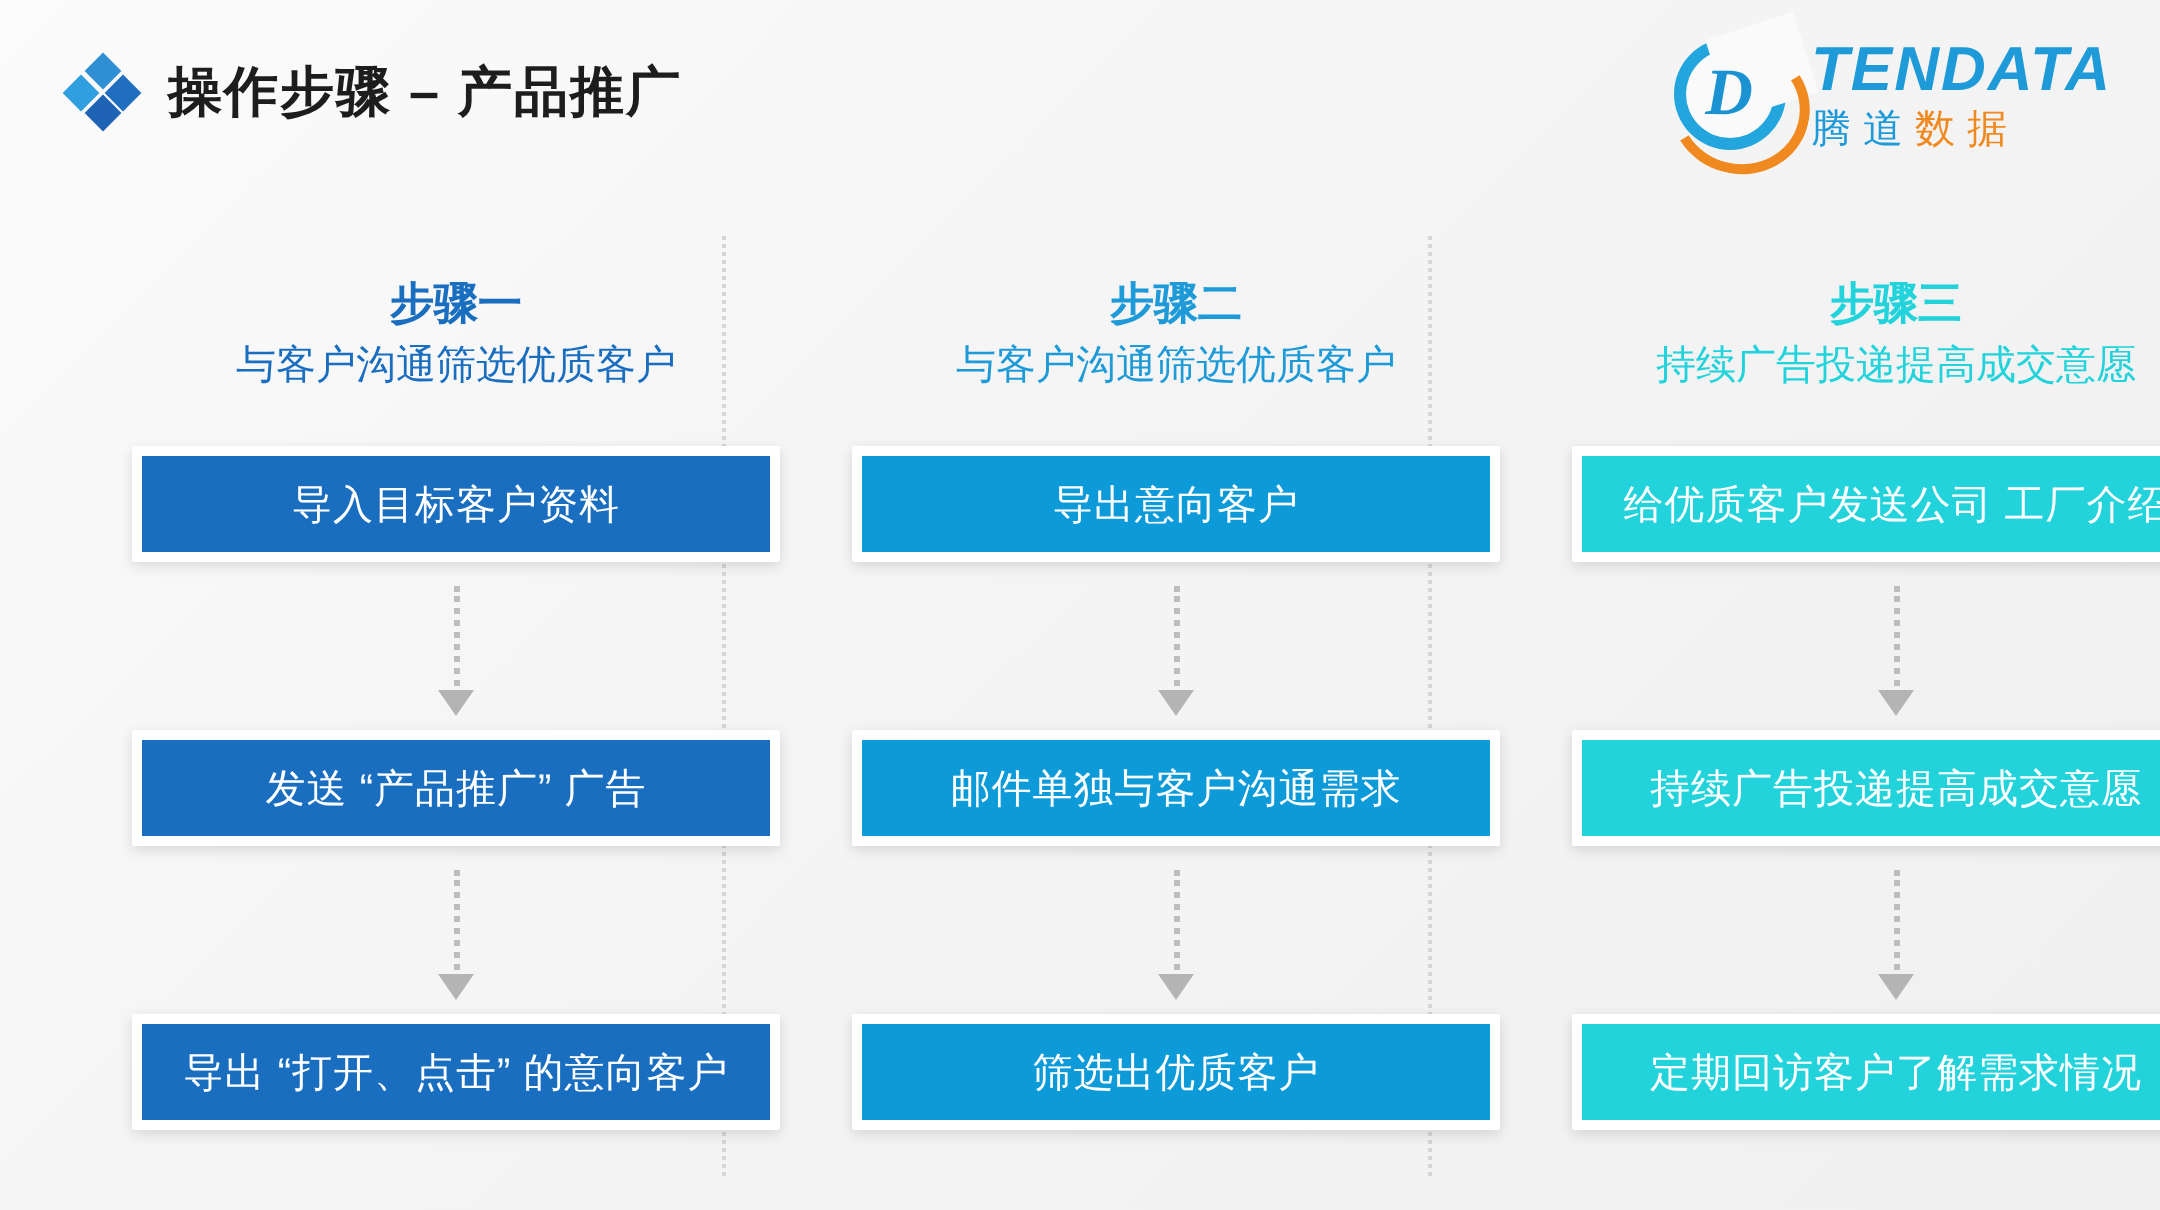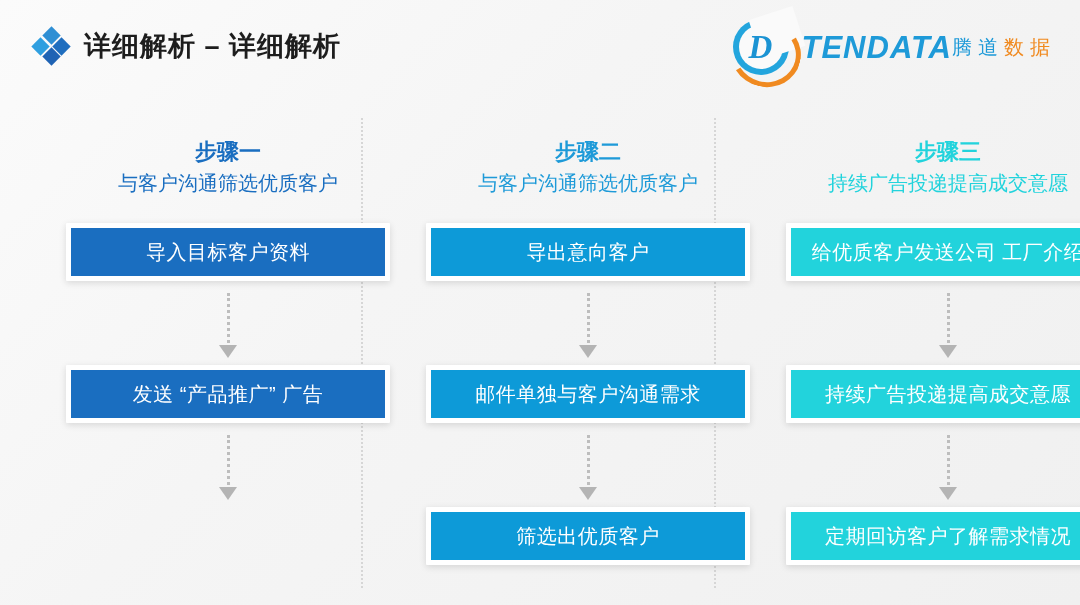--- a/index.html
+++ b/index.html
@@ -119,21 +119,21 @@
     width: 62px; height: 62px;
     display: flex;
     align-items: center;
     justify-content: center;
     font-size: 33px;
     font-weight: bold;
     font-style: italic;
     color: #1b93d3;
     font-family: "Liberation Serif", "DejaVu Serif", serif;
   }
-  .logo-text { display: flex; flex-direction: row; line-height: 1; }
+  .logo-text { display: flex; flex-direction: column; line-height: 1; }
   .logo-en {
     font-size: 31px;
     font-weight: bold;
     font-style: italic;
     letter-spacing: 1px;
     color: #1e9ad8;
     font-family: "Liberation Sans", sans-serif;
   }
   .logo-cn {
     margin-top: 5px;
@@ -253,21 +253,21 @@
 
   <div class="header">
 
     <div class="title-group">
       <span class="diamond-icon">
         <i class="d-top"></i>
           <i class="d-left"></i>
           <i class="d-right"></i>
           <i class="d-bottom"></i>
       </span>
-      <span class="page-title">详细解析 – 详细解析</span>
+      <span class="page-title">操作步骤 – 产品推广</span>
     </div>
 
     <div class="logo">
       <span class="logo-mark">
         <span class="ring"></span>
         <span class="ring-inner"></span>
         <span class="ring-cut"></span>
         <span class="swoosh"></span>
         <span class="letter">D</span>
       </span>
@@ -299,20 +299,23 @@
           <span class="stem"></span>
           <span class="head"></span>
         </div>
         <div class="node-wrap">
           <div class="node" style="background:#1a6ec0">发送 “产品推广” 广告</div>
         </div>
         <div class="connector">
           <span class="stem"></span>
           <span class="head"></span>
         </div>
+        <div class="node-wrap">
+          <div class="node" style="background:#1a6ec0">导出 “打开、点击” 的意向客户</div>
+        </div>
       </div>
     </div>
 
     <div class="column">
       <div class="col-head">
         <div class="col-step" style="color:#1e9ad8">步骤二</div>
         <div class="col-sub" style="color:#1e9ad8">与客户沟通筛选优质客户</div>
       </div>
       <div class="boxes">
         <div class="node-wrap">

